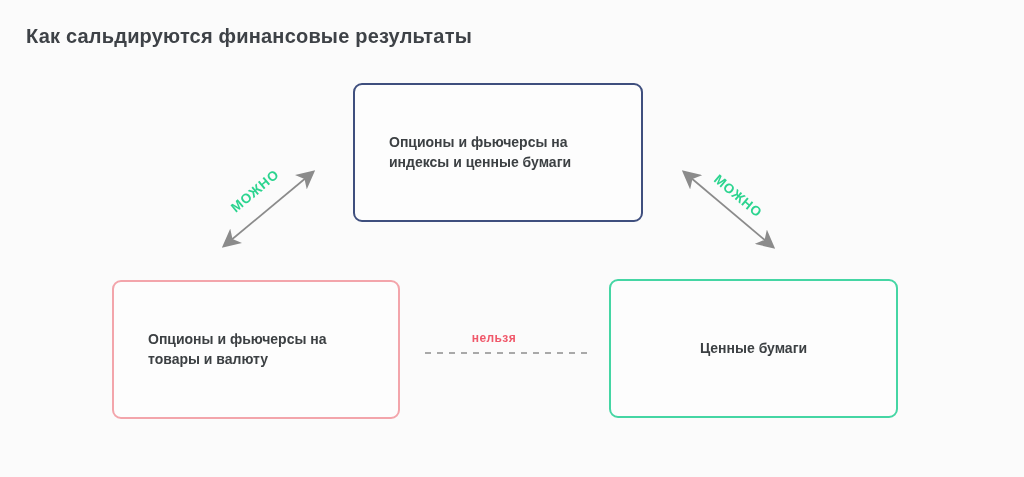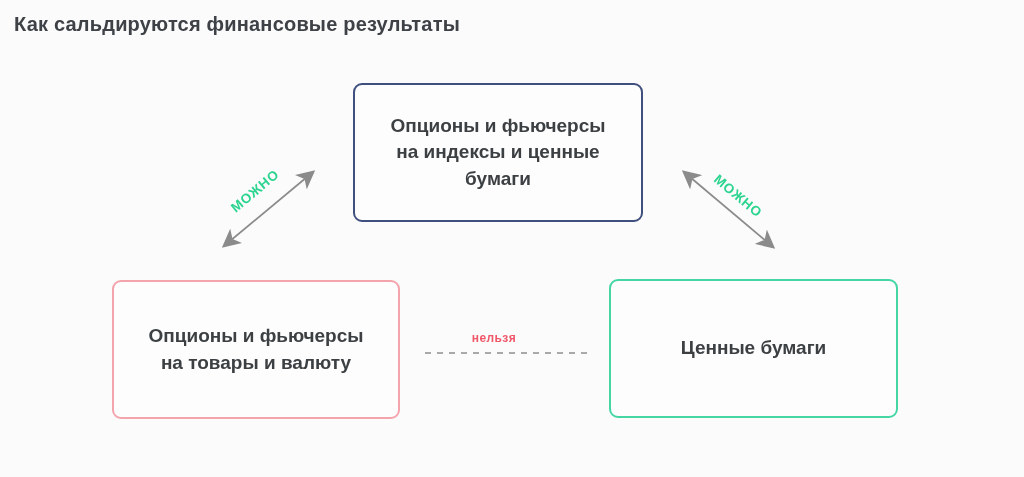--- a/index.html
+++ b/index.html
@@ -12,44 +12,43 @@
     position: relative;
     width: 1024px;
     height: 477px;
     background: #fbfbfb;
     overflow: hidden;
   }
   .page-title {
     position: absolute;
     left: 14px;
     top: 13px;
-    margin: 0;
+    margin: 12px;
     font-size: 20px;
     font-weight: 700;
     color: #3e4247;
     letter-spacing: 0.2px;
   }
   .connector-layer {
     position: absolute;
     left: 0;
     top: 0;
     width: 1024px;
     height: 477px;
   }
   .node {
     position: absolute;
     box-sizing: border-box;
     background: #fdfdfd;
     border-radius: 9px;
     display: flex;
     align-items: center;
     justify-content: center;
-    text-align: center;
     padding: 10px 34px;
-    font-size: 19px;
+    font-size: 14px;
     font-weight: 700;
     color: #3c4043;
     line-height: 1.38;
   }
   .node-top {
     left: 353px;
     top: 83px;
     width: 290px;
     height: 139px;
     border: 2px solid #3f4f7e;

